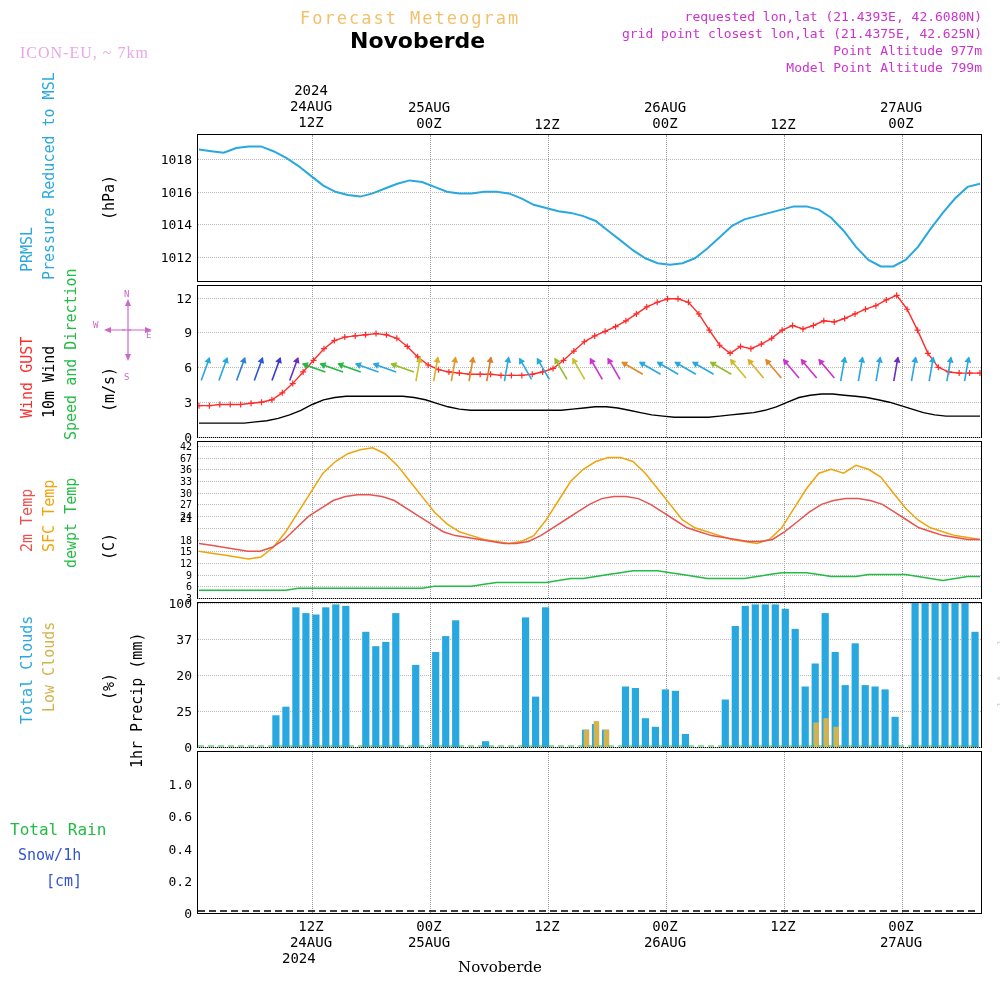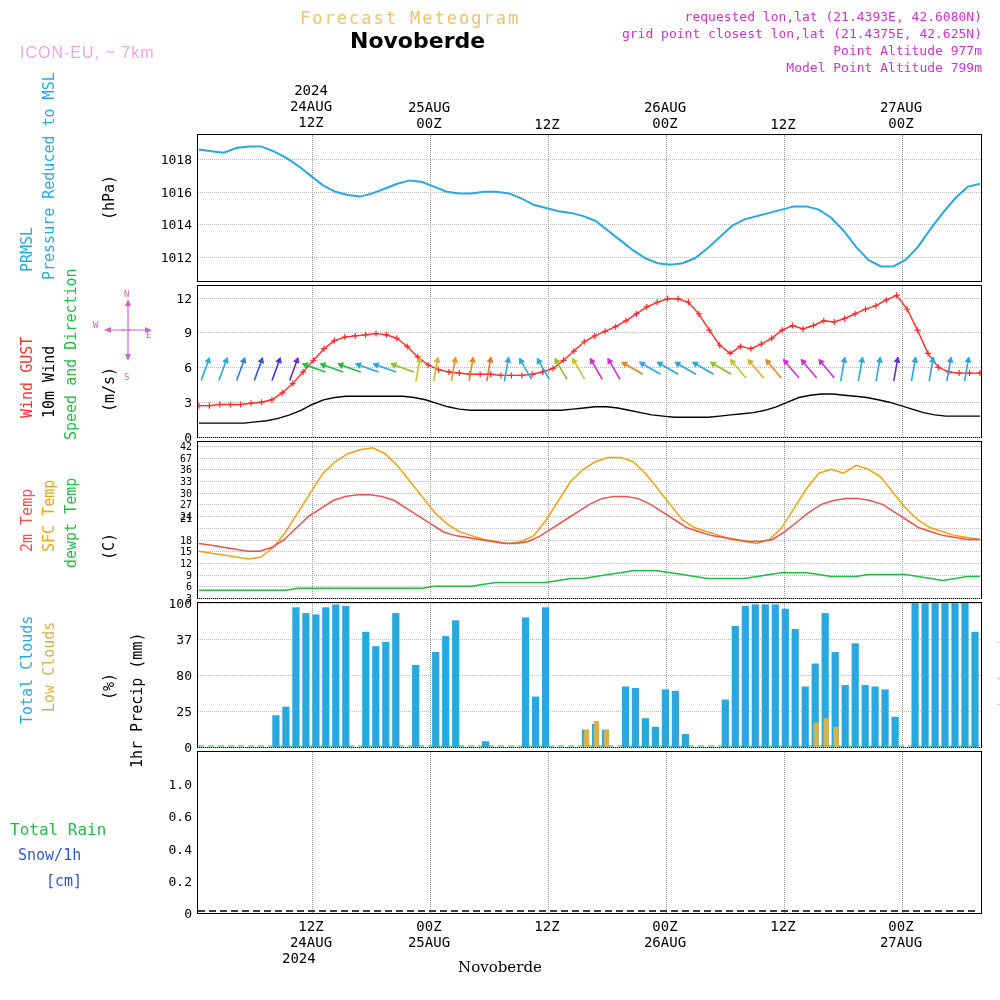--- a/index.html
+++ b/index.html
@@ -1,21 +1,21 @@
 <!DOCTYPE html>
 <html><head>
 <meta charset="utf-8">
 <style>
   html,body{margin:0;padding:0;background:#fff;}
   body{width:1000px;height:1000px;position:relative;font-family:"DejaVu Sans",sans-serif;overflow:hidden;}
   .abs{position:absolute;}
   .mono{font-family:"DejaVu Sans Mono",monospace;}
   #header-forecast{left:300px;top:8px;font-size:17px;color:#f2c16b;letter-spacing:2px;font-family:"DejaVu Sans Mono",monospace;}
   #header-title{left:350px;top:28px;font-size:22px;font-weight:bold;color:#000;font-family:"DejaVu Sans",sans-serif;}
-  #header-model{left:20px;top:44px;font-size:16px;color:#e9a6e9;font-family:Liberation Sans, sans-serif;letter-spacing:1px;}
+  #header-model{left:20px;top:44px;font-size:16px;color:#e9a6e9;font-family:Liberation Serif, serif;letter-spacing:1px;}
   .hdr-right{right:18px;font-size:13px;color:#cc33cc;font-family:"DejaVu Sans Mono",monospace;text-align:right;}
   #hdr-req{top:9px;}
   #hdr-grid{top:26px;text-align:right;}
   #hdr-alt{top:43px;}
   #hdr-malt{top:60px;}
 
   .axis-top{position:absolute;top:82px;font-size:14px;font-family:"DejaVu Sans Mono",monospace;color:#000;text-align:center;}
   .axis-bot{position:absolute;font-size:14px;font-family:"DejaVu Sans Mono",monospace;color:#000;text-align:center;}
 
   .panel{position:absolute;left:197px;border:1px solid #000;background:#fff;box-sizing:border-box;}
@@ -477,21 +477,21 @@
     <div class="grid-v" style="left: 232px;"></div>
     <div class="grid-v" style="left: 350px;"></div>
     <div class="grid-v" style="left: 468px;"></div>
     <div class="grid-v" style="left: 586px;"></div>
     <div class="grid-v" style="left: 704px;"></div>
     <div class="grid-h" style="top: 144px;"></div>
     <div class="ytick" style="top: 144px;">0</div>
     <div class="grid-h" style="top: 108px;"></div>
     <div class="ytick" style="top: 108px;">25</div>
     <div class="grid-h" style="top: 72px;"></div>
-    <div class="ytick" style="top: 72px;">80</div>
+    <div class="ytick" style="top: 72px;">20</div>
     <div class="grid-h" style="top: 36px;"></div>
     <div class="ytick" style="top: 36px;">37</div>
     <div class="grid-h" style="top: 0px;"></div>
     <div class="ytick" style="top: 0px;">100</div>
     <svg width="783" height="144" style="position: absolute; left: 0px; top: 0px;">
       <rect x="74.3" y="112.3" width="7.2" height="31.7" fill="#29a8e0"></rect>
       <rect x="84.3" y="103.7" width="7.2" height="40.3" fill="#29a8e0"></rect>
       <rect x="94.3" y="4.3" width="7.2" height="139.7" fill="#29a8e0"></rect>
       <rect x="104.3" y="10.1" width="7.2" height="133.9" fill="#29a8e0"></rect>
       <rect x="114.3" y="11.5" width="7.2" height="132.5" fill="#29a8e0"></rect>

